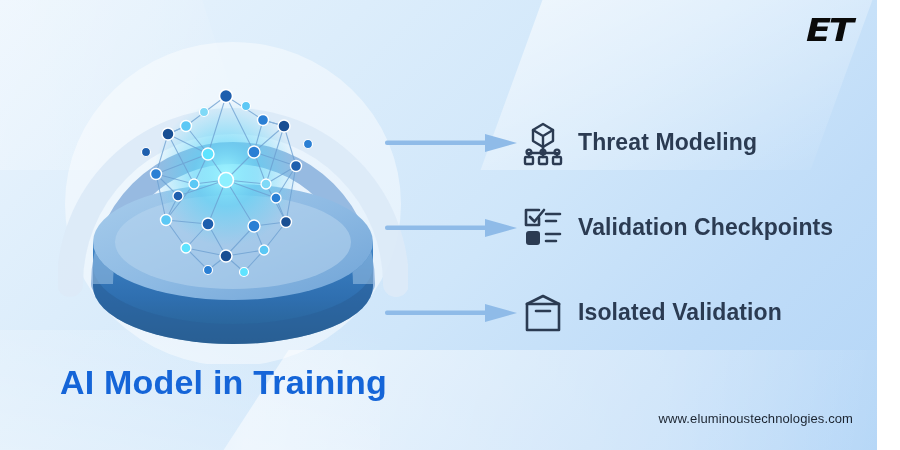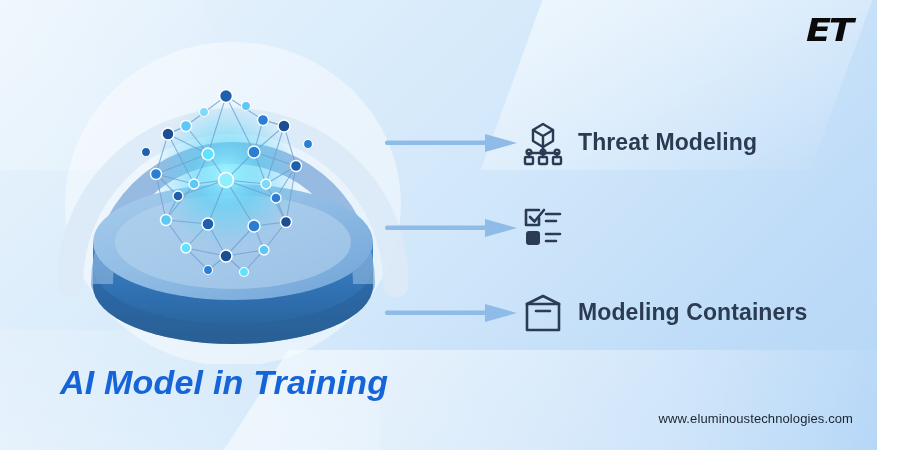--- a/index.html
+++ b/index.html
@@ -52,21 +52,21 @@
   .arrow{width:135px;flex:0 0 135px;height:24px;display:block;}
   .ricon{width:46px;flex:0 0 46px;height:46px;display:block;margin-right:12px;}
   .rlabel{
     font-size:23px;font-weight:bold;color:#2b3b52;
     letter-spacing:.1px;white-space:nowrap;
   }
   
   .title{
     position:absolute;left:60px;top:365px;
     font-size:34px;font-weight:bold;color:#1565d8;
-    letter-spacing:.2px;line-height:1;font-style:italic;
+    letter-spacing:.2px;line-height:1;
   }
   
   .url{
     position:absolute;right:24px;bottom:24px;
     font-size:13px;color:#1b2430;letter-spacing:.1px;
   }
 </style>
 </head>
 <body>
 
@@ -208,36 +208,37 @@
       </svg>
       <svg class="ricon" viewBox="0 0 46 46">
         <g stroke="#2b3b52" stroke-width="2.6" fill="none" stroke-linecap="round" stroke-linejoin="round">
           <path d="M19 5 L6 5 L6 20 L19 20 L19 13"></path>
           <path d="M10 12 L14.5 16.5 L24 5"></path>
           <path d="M26 9 L40 9 M26 16 L36 16"></path>
           <path d="M26 29 L40 29 M26 36 L36 36"></path>
         </g>
         <rect x="6" y="26" width="14" height="14" rx="3" fill="#2b3b52"></rect>
       </svg>
+      <div class="rlabel">Validation Checkpoints</div>
     </div>
 
     <div class="row">
       <svg class="arrow" viewBox="0 0 135 24">
         <rect x="0" y="9.5" width="104" height="4.5" rx="2" fill="#8fbbe8"></rect>
         <path d="M100 3 L132 12 L100 21 Z" fill="#8fbbe8"></path>
       </svg>
       <svg class="ricon" viewBox="0 0 46 46">
         <g fill="none" stroke="#2b3b52" stroke-width="2.6" stroke-linejoin="round" stroke-linecap="round">
           <path d="M7 14 L23 6 L39 14"></path>
           <path d="M7 14 L7 40 L39 40 L39 14"></path>
           <path d="M7 14 L39 14"></path>
           <path d="M16 21 L30 21"></path>
         </g>
       </svg>
-      <div class="rlabel">Modeling Containers</div>
+      <div class="rlabel">Isolated Validation</div>
     </div>
 
   </div>
 
   <div class="title">AI Model in Training</div>
 
   <div class="url">www.eluminoustechnologies.com</div>
 
 </div>
 

